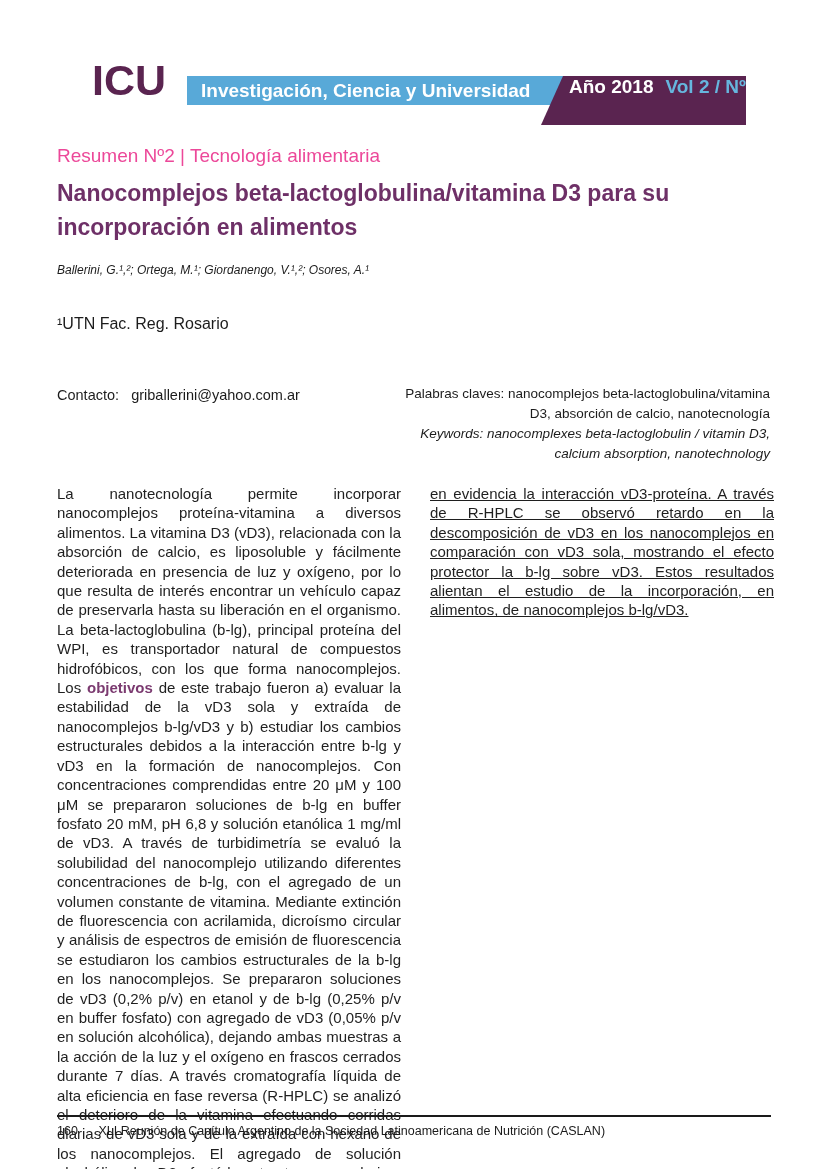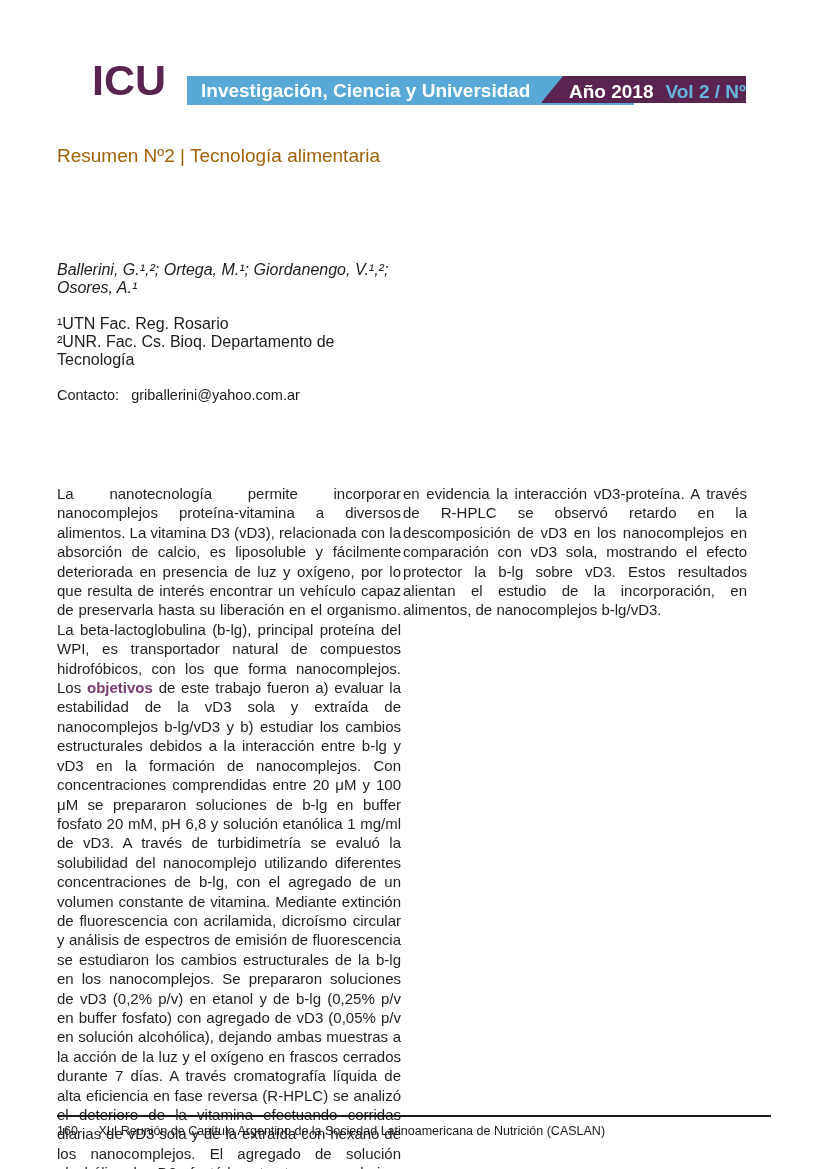--- a/index.html
+++ b/index.html
@@ -17,40 +17,40 @@
   }
   .banner {
     position:absolute; left:187px; top:76px; width:447px; height:29px;
     background:#58a9d8;
   }
   .banner-label {
     padding-left:14px; color:#ffffff; font-weight:bold;
     font-size:19px; line-height:29px; white-space:nowrap;
   }
   .volbox {
-    position:absolute; left:541px; top:76px; width:205px; height:27px;
+    position:absolute; left:541px; top:76px; width:205px; height:49px;
     background:#5a2450;
     clip-path: polygon(22px 0, 100% 0, 100% 100%, 0 100%);
-    display:flex; align-items:flex-end; white-space:nowrap;
+    display:flex; align-items:flex-start; white-space:nowrap;
   }
   .volbox .year { margin-left:28px; color:#ffffff; font-weight:bold; font-size:19px; }
   .volbox .vol  { margin-left:12px; color:#66b6de; font-weight:bold; font-size:19px; }
   
   .kicker {
-    position:absolute; left:57px; top:145px; font-size:19px; color:#a16207;
+    position:absolute; left:57px; top:145px; font-size:19px; color:#ec4899;
     white-space:nowrap;
   }
   .title {
     position:absolute; left:57px; top:176px; width:670px;
     font-size:23px; font-weight:bold; color:#6e3067; line-height:34px;
   }
   
   .authors {
     position:absolute; left:57px; top:261px; width:352px;
-    font-style:italic; font-size:16px; line-height:18px; color:#1c1c1c;
+    font-style:italic; font-size:12px; line-height:18px; color:#1c1c1c;
   }
   .affiliations {
     position:absolute; left:57px; top:298px; width:330px;
     font-size:16px; line-height:18px; color:#1c1c1c;margin-top:17px;
   }
   
   .contact {
     position:absolute; left:57px; top:387px; font-size:14.5px; color:#1c1c1c;
     white-space:nowrap;
   }
@@ -59,21 +59,21 @@
     text-align:right; font-size:13.5px; line-height:20px; color:#1c1c1c;
   }
   .keywords .en { font-style:italic; }
   
   .col {
     position:absolute; top:484px; width:344px;
     font-size:15px; line-height:19.4px; text-align:justify;
     color:#1f1f1f;
   }
   .col-left  { left:57px; }
-  .col-right { left:403px; }
+  .col-right { left:430px;text-decoration:underline; }
   .highlight { color:#7b3a70; font-weight:bold; }
   
   .footer-line {
     position:absolute; left:57px; top:1115px; width:714px; height:2px;
     background:#1a1a1a;
   }
   .footer {
     position:absolute; left:57px; top:1124px; font-size:12.5px; color:#1a1a1a;
     white-space:nowrap;
   }
@@ -89,34 +89,36 @@
   <div class="banner">
     <div class="banner-label">Investigación, Ciencia y Universidad</div>
   </div>
 
   <div class="volbox">
     <span class="year">Año 2018</span>
     <span class="vol">Vol 2 / Nº 3</span>
   </div>
 
   <div class="kicker">Resumen Nº2 | Tecnología alimentaria</div>
+  <div class="title">Nanocomplejos beta-lactoglobulina/vitamina D3 para su incorporación en alimentos</div>
 
   <div class="authors">Ballerini, G.¹,²; Ortega, M.¹; Giordanengo, V.¹,²; Osores, A.¹</div>
   <div class="affiliations">
     <div>¹UTN Fac. Reg. Rosario</div>
-    <div>²UNR. Fac. Cs. Bioq. Departamento de Tecnología</div>
   </div>
 
   <div class="contact">
     <span>Contacto:</span>
     <span>&nbsp;</span>
     <span>griballerini@yahoo.com.ar</span>
   </div>
 
   <div class="keywords">
+    <div class="es">Palabras claves: nanocomplejos beta-lactoglobulina/vitamina D3, absorción de calcio, nanotecnología</div>
+    <div class="en">Keywords: nanocomplexes beta-lactoglobulin / vitamin D3, calcium absorption, nanotechnology</div>
   </div>
 
   <div class="col col-left">
     <span>La nanotecnología permite incorporar nanocomplejos proteína-vitamina a diversos alimentos. La vitamina D3 (vD3), relacionada con la absorción de calcio, es liposoluble y fácilmente deteriorada en presencia de luz y oxígeno, por lo que resulta de interés encontrar un vehículo capaz de preservarla hasta su liberación en el organismo. La beta-lactoglobulina (b-lg), principal proteína del WPI, es transportador natural de compuestos hidrofóbicos, con los que forma nanocomplejos. Los </span><span class="highlight">objetivos</span><span> de este trabajo fueron a) evaluar la estabilidad de la vD3 sola y extraída de nanocomplejos b-lg/vD3 y b) estudiar los cambios estructurales debidos a la interacción entre b-lg y vD3 en la formación de nanocomplejos. Con concentraciones comprendidas entre 20 μM y 100 μM se prepararon soluciones de b-lg en buffer fosfato 20 mM, pH 6,8 y solución etanólica 1 mg/ml de vD3. A través de turbidimetría se evaluó la solubilidad del nanocomplejo utilizando diferentes concentraciones de b-lg, con el agregado de un volumen constante de vitamina. Mediante extinción de fluorescencia con acrilamida, dicroísmo circular y análisis de espectros de emisión de fluorescencia se estudiaron los cambios estructurales de la b-lg en los nanocomplejos. Se prepararon soluciones de vD3 (0,2% p/v) en etanol y de b-lg (0,25% p/v en buffer fosfato) con agregado de vD3 (0,05% p/v en solución alcohólica), dejando ambas muestras a la acción de la luz y el oxígeno en frascos cerrados durante 7 días. A través cromatografía líquida de alta eficiencia en fase reversa (R-HPLC) se analizó el deterioro de la vitamina efectuando corridas diarias de vD3 sola y de la extraída con hexano de los nanocomplejos. El agregado de solución alcohólica de vD3 afectó la estructura secundaria y la terciaria del biopolímero y la emisión de fluorescencia intrínseca de la proteína disminuyó ante agregados crecientes de vitamina poniendo</span>
   </div>
 
   <div class="col col-right">
     <span>en evidencia la interacción vD3-proteína. A través de R-HPLC se observó retardo en la descomposición de vD3 en los nanocomplejos en comparación con vD3 sola, mostrando el efecto protector la b-lg sobre vD3. Estos resultados alientan el estudio de la incorporación, en alimentos, de nanocomplejos b-lg/vD3.</span>
   </div>
 

